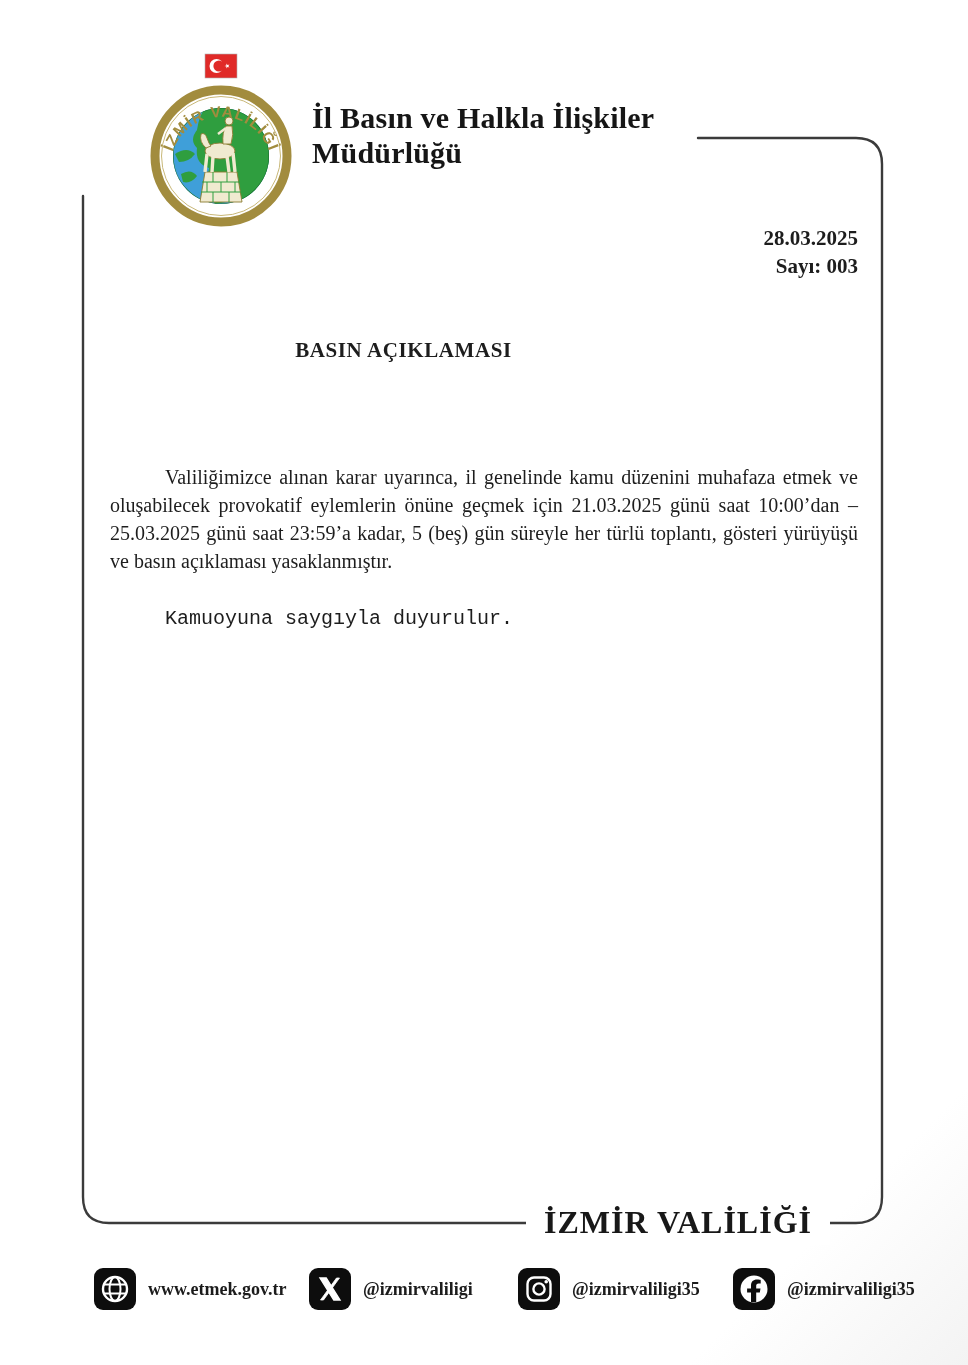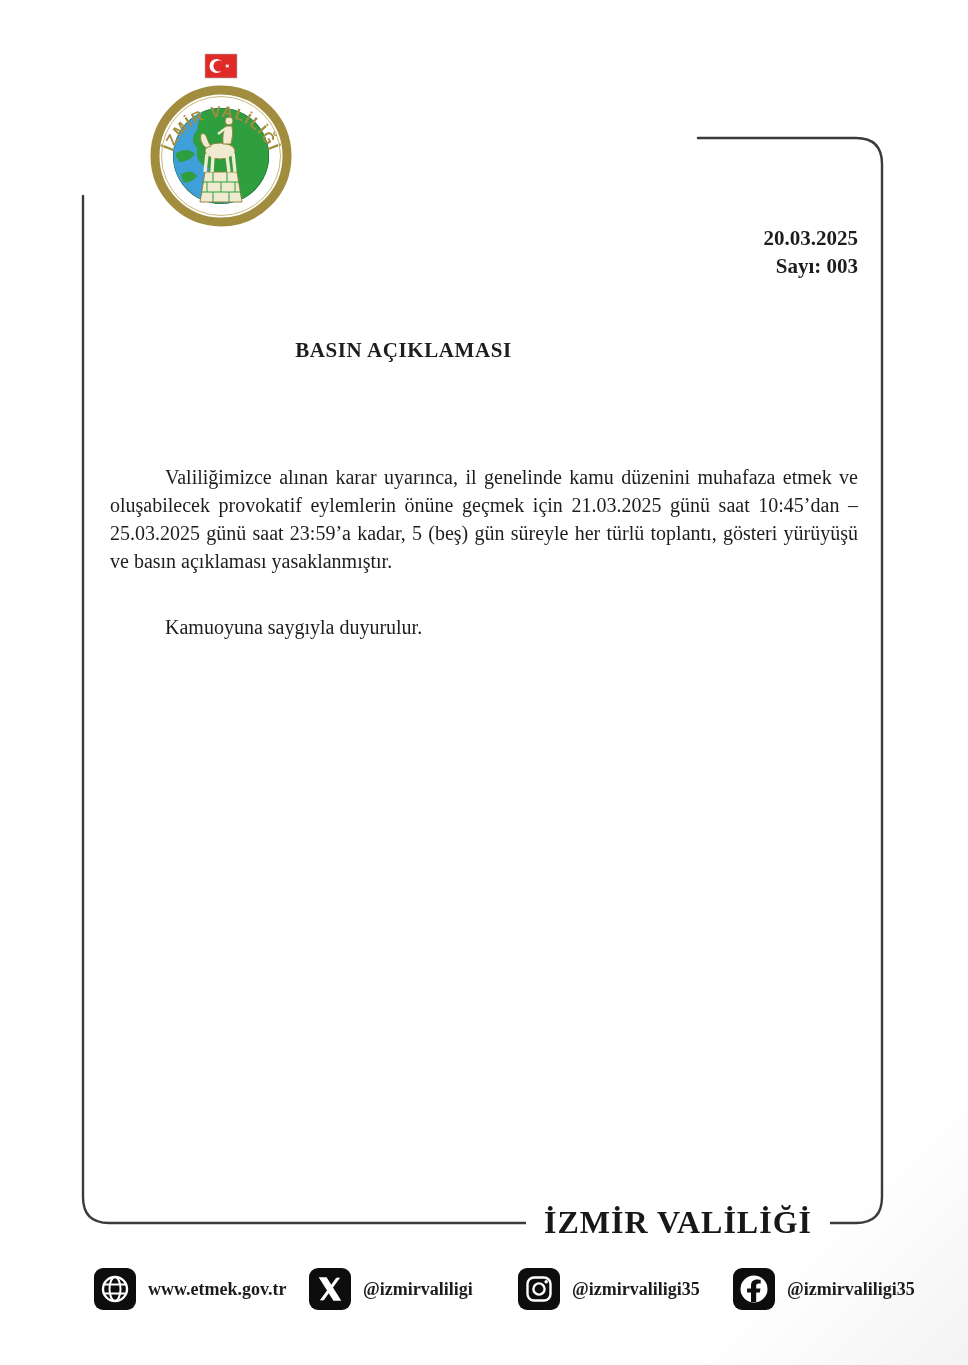--- a/index.html
+++ b/index.html
@@ -40,21 +40,21 @@
     letter-spacing: 0.6px; z-index: 2;
   }
 
   
   .doc-body {
     position: absolute; left: 110px; top: 463px; width: 748px;
     font-size: 20px; line-height: 28px; z-index: 2;
   }
   .doc-body p { margin: 0; text-indent: 55px; }
   .doc-body p.justified { text-align: justify; }
-  .doc-body p.closing { margin-top: 38px; }
+  .doc-body p.closing { margin-top: 30px; font-family: Liberation Mono, monospace; }
 
   
   .footer-brand {
     position: absolute; top: 1199px; left: 678px;
     transform: translateX(-50%);
     background: #ffffff; padding: 0 18px;
     font-size: 32px; font-weight: bold; letter-spacing: 1px;
     white-space: nowrap; z-index: 2; line-height: 46px;
     color: #181818;
   }
@@ -113,30 +113,34 @@
       <circle cx="84" cy="85" r="4" fill="#f0ead0"></circle>
       <path d="M81 92 L73 98" stroke="#f0ead0" stroke-width="2.4"></path>
     </g>
 
     <path id="arcPath" d="M 25 132 A 51 51 0 1 1 127 132" fill="none"></path>
     <text font-family="Liberation Sans, sans-serif" font-size="15.5" font-weight="bold" fill="#a28c3e" letter-spacing="1.2">
       <textPath href="#arcPath" startOffset="50%" text-anchor="middle">İZMİR VALİLİĞİ</textPath>
     </text>
   </svg>
 
+  <div class="dept-title">
+    <div>İl Basın ve Halkla İlişkiler</div>
+    <div>Müdürlüğü</div>
+  </div>
 
   <div class="meta-block">
-    <div>20.03.2025</div>
+    <div>28.03.2025</div>
     <div>Sayı: 003</div>
   </div>
 
   <div class="doc-title">BASIN AÇIKLAMASI</div>
 
   <div class="doc-body">
-    <p class="justified">Valiliğimizce alınan karar uyarınca, il genelinde kamu düzenini muhafaza etmek ve oluşabilecek provokatif eylemlerin önüne geçmek için 21.03.2025 günü saat 10:45’dan – 25.03.2025 günü saat 23:59’a kadar, 5 (beş) gün süreyle her türlü toplantı, gösteri yürüyüşü ve basın açıklaması yasaklanmıştır.</p>
+    <p class="justified">Valiliğimizce alınan karar uyarınca, il genelinde kamu düzenini muhafaza etmek ve oluşabilecek provokatif eylemlerin önüne geçmek için 21.03.2025 günü saat 10:00’dan – 25.03.2025 günü saat 23:59’a kadar, 5 (beş) gün süreyle her türlü toplantı, gösteri yürüyüşü ve basın açıklaması yasaklanmıştır.</p>
     <p class="closing">Kamuoyuna saygıyla duyurulur.</p>
   </div>
 
   <div class="footer-brand">İZMİR VALİLİĞİ</div>
 
   <div class="social-item" id="social-web">
     <svg class="badge" viewBox="0 0 44 44">
       <rect x="1" y="1" width="42" height="42" rx="9" fill="#0d0d0d"></rect>
       <circle cx="22" cy="22" r="12" fill="none" stroke="#ffffff" stroke-width="2.4"></circle>
       <ellipse cx="22" cy="22" rx="5.5" ry="12" fill="none" stroke="#ffffff" stroke-width="2"></ellipse>

